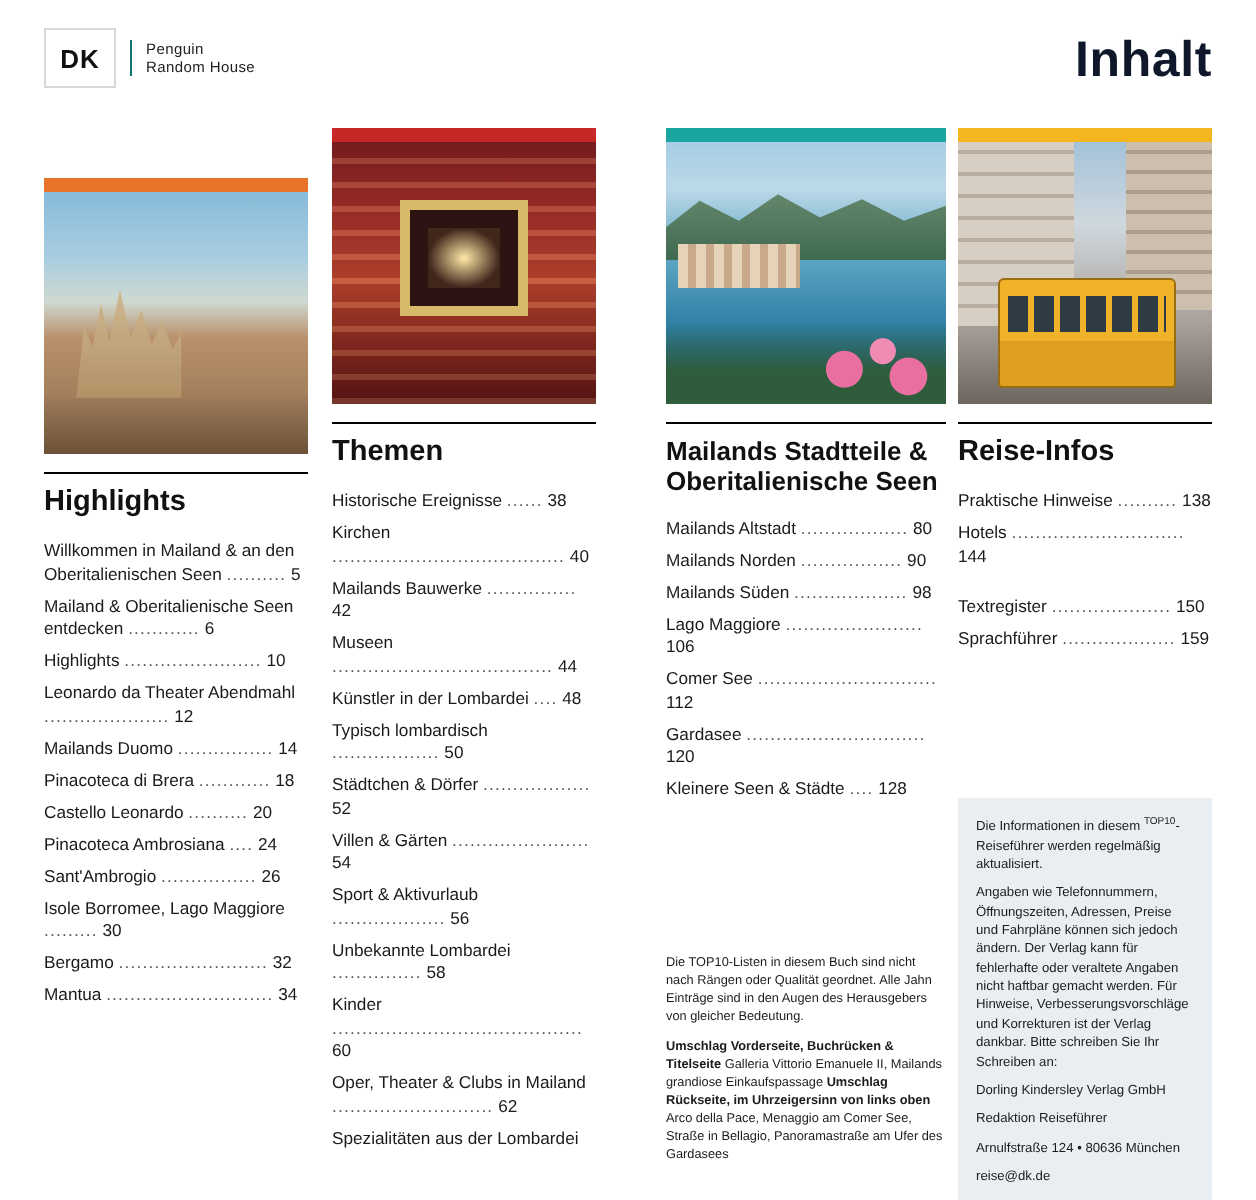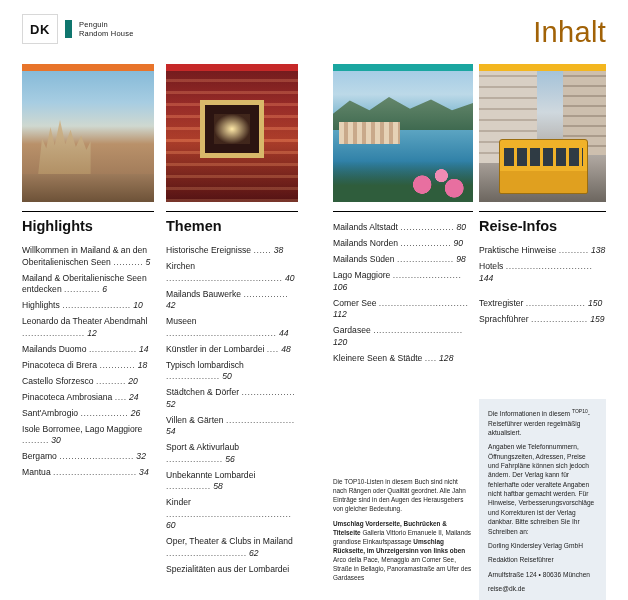--- a/index.html
+++ b/index.html
@@ -47,41 +47,41 @@
     font-weight: bold;
     font-size: 13px;
     letter-spacing: 0.5px;
     color: #111;
     font-family: "Liberation Sans", sans-serif;
   }
   .prh {
     font-size: 7.5px;
     line-height: 1.25;
     color: #222;
-    border-left: 7px solid #0f766e;
+    border-left: 1px solid #0f766e;
     padding-left: 7px;
     letter-spacing: 0.2px;
   }
   .inhalt-title {
     position: absolute;
     right: 0;
     top: 2px;
-    font-size: 29px;
-    font-weight: normal;
+    font-size: 25px;
+    font-weight: bold;
     letter-spacing: 0.3px;
-    color: #a16207;
+    color: #0f172a;
   }
 
   
   .col {
     position: absolute;
     top: 64px;
     width: 132px;
   }
-  .col.c1 { left: 22px; }
+  .col.c1 { left: 22px; margin-top: 25px; }
   .col.c2 { left: 166px; }
   .col.c3 { left: 333px; width: 140px; }
   .col.c4 { left: 479px; width: 127px; }
 
   .thumb {
     width: 100%;
     height: 138px;
     background-size: cover;
     position: relative;
     overflow: hidden;
@@ -117,21 +117,20 @@
     color: #1a1a1a;
   }
   .entry .lbl { }
   .entry .dots {
     display: inline;
     letter-spacing: 0.6px;
     color: #555;
   }
   .entry .pg {
     font-weight: normal;
-    font-style: italic;
   }
   .spacer { height: 9px; }
 
   
   .notebox {
     position: absolute;
     left: 479px;
     top: 399px;
     width: 127px;
     background: #e9eef3;
@@ -266,21 +265,21 @@
     </div>
     <div class="rule"></div>
     <div class="sect-title">Highlights</div>
     <div class="toc">
       <div class="entry"><span class="lbl">Willkommen in Mailand &amp; an den Oberitalienischen Seen</span> <span class="dots">..........</span> <span class="pg">5</span></div>
       <div class="entry"><span class="lbl">Mailand &amp; Oberitalienische Seen entdecken</span> <span class="dots">............</span> <span class="pg">6</span></div>
       <div class="entry"><span class="lbl">Highlights</span> <span class="dots">.......................</span> <span class="pg">10</span></div>
       <div class="entry"><span class="lbl">Leonardo da Theater Abendmahl</span> <span class="dots">.....................</span> <span class="pg">12</span></div>
       <div class="entry"><span class="lbl">Mailands Duomo</span> <span class="dots">................</span> <span class="pg">14</span></div>
       <div class="entry"><span class="lbl">Pinacoteca di Brera</span> <span class="dots">............</span> <span class="pg">18</span></div>
-      <div class="entry"><span class="lbl">Castello Sforzesco</span> <span class="dots">..........</span> <span class="pg">20</span></div>
+      <div class="entry"><span class="lbl">Castello Leonardo</span> <span class="dots">..........</span> <span class="pg">20</span></div>
       <div class="entry"><span class="lbl">Pinacoteca Ambrosiana</span> <span class="dots">....</span> <span class="pg">24</span></div>
       <div class="entry"><span class="lbl">Sant'Ambrogio</span> <span class="dots">................</span> <span class="pg">26</span></div>
       <div class="entry"><span class="lbl">Isole Borromee, Lago Maggiore</span> <span class="dots">.........</span> <span class="pg">30</span></div>
       <div class="entry"><span class="lbl">Bergamo</span> <span class="dots">.........................</span> <span class="pg">32</span></div>
       <div class="entry"><span class="lbl">Mantua</span> <span class="dots">............................</span> <span class="pg">34</span></div>
     </div>
   </div>
 
   <div class="col c2">
     <div class="thumb img-scala">
@@ -311,20 +310,21 @@
 
   <div class="col c3">
     <div class="thumb img-como">
       <div class="hills"></div>
       <div class="town"></div>
       <div class="flowers"></div>
       <div class="pink"></div>
       <div class="bar bar-teal"></div>
     </div>
     <div class="rule"></div>
+    <div class="sect-title small">Mailands Stadtteile &amp; Oberitalienische Seen</div>
     <div class="toc">
       <div class="entry"><span class="lbl">Mailands Altstadt</span> <span class="dots">..................</span> <span class="pg">80</span></div>
       <div class="entry"><span class="lbl">Mailands Norden</span> <span class="dots">.................</span> <span class="pg">90</span></div>
       <div class="entry"><span class="lbl">Mailands Süden</span> <span class="dots">...................</span> <span class="pg">98</span></div>
       <div class="entry"><span class="lbl">Lago Maggiore</span> <span class="dots">.......................</span> <span class="pg">106</span></div>
       <div class="entry"><span class="lbl">Comer See</span> <span class="dots">..............................</span> <span class="pg">112</span></div>
       <div class="entry"><span class="lbl">Gardasee</span> <span class="dots">..............................</span> <span class="pg">120</span></div>
       <div class="entry"><span class="lbl">Kleinere Seen &amp; Städte</span> <span class="dots">....</span> <span class="pg">128</span></div>
     </div>
   </div>

